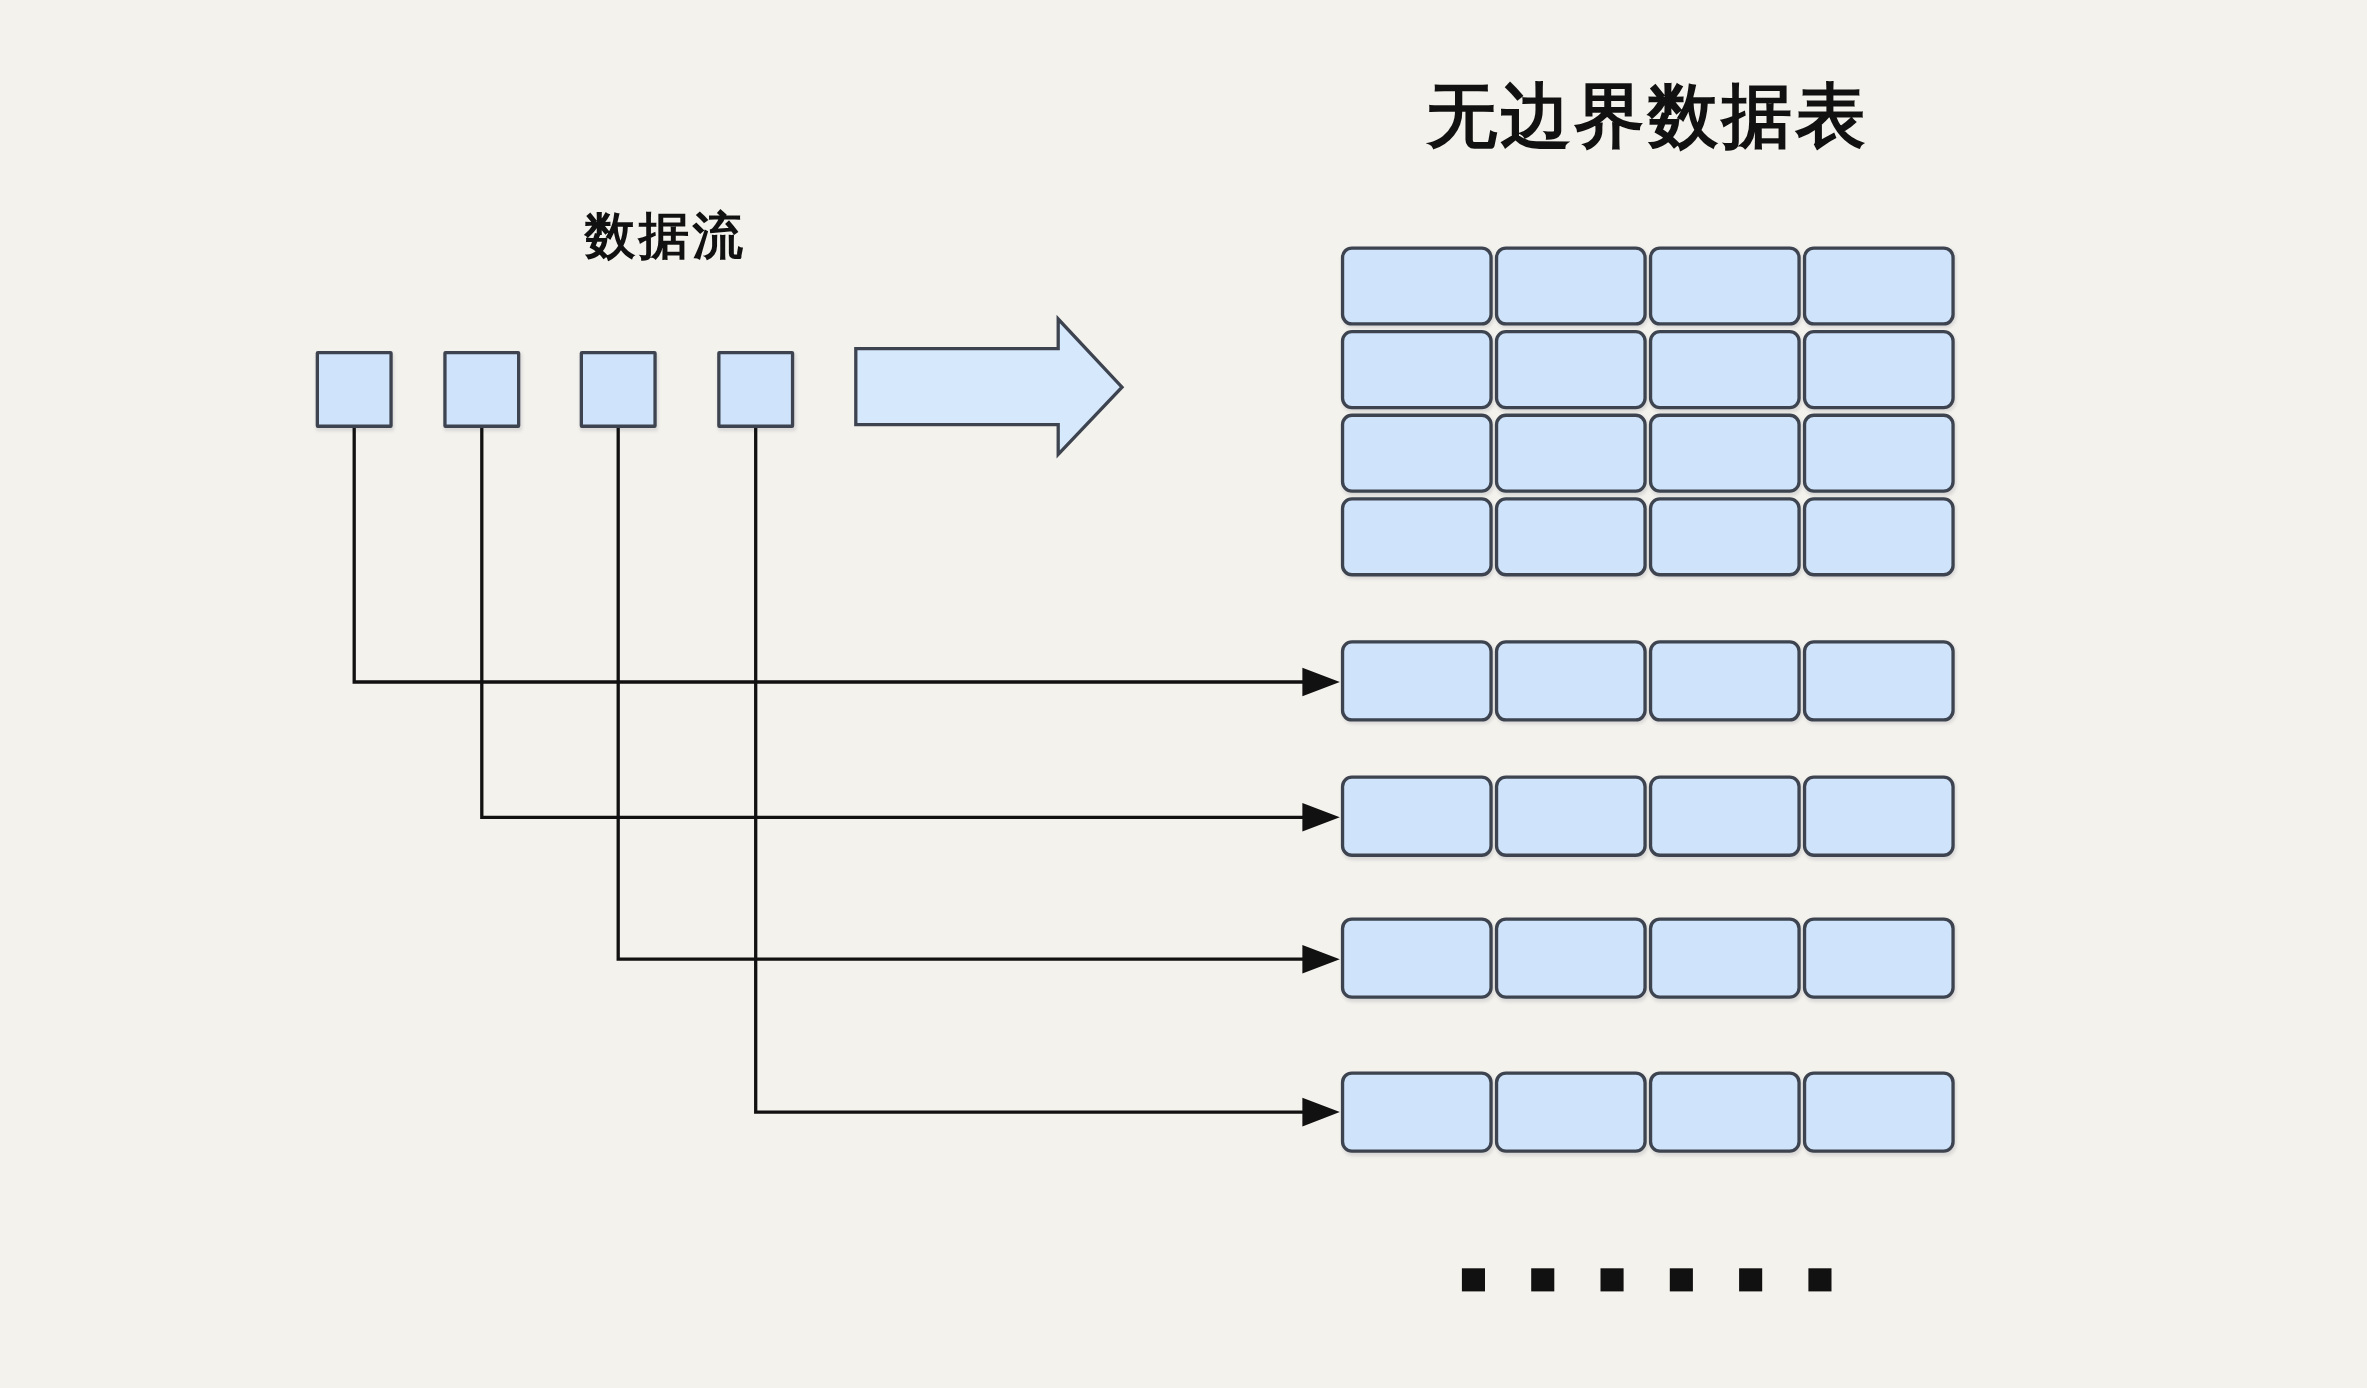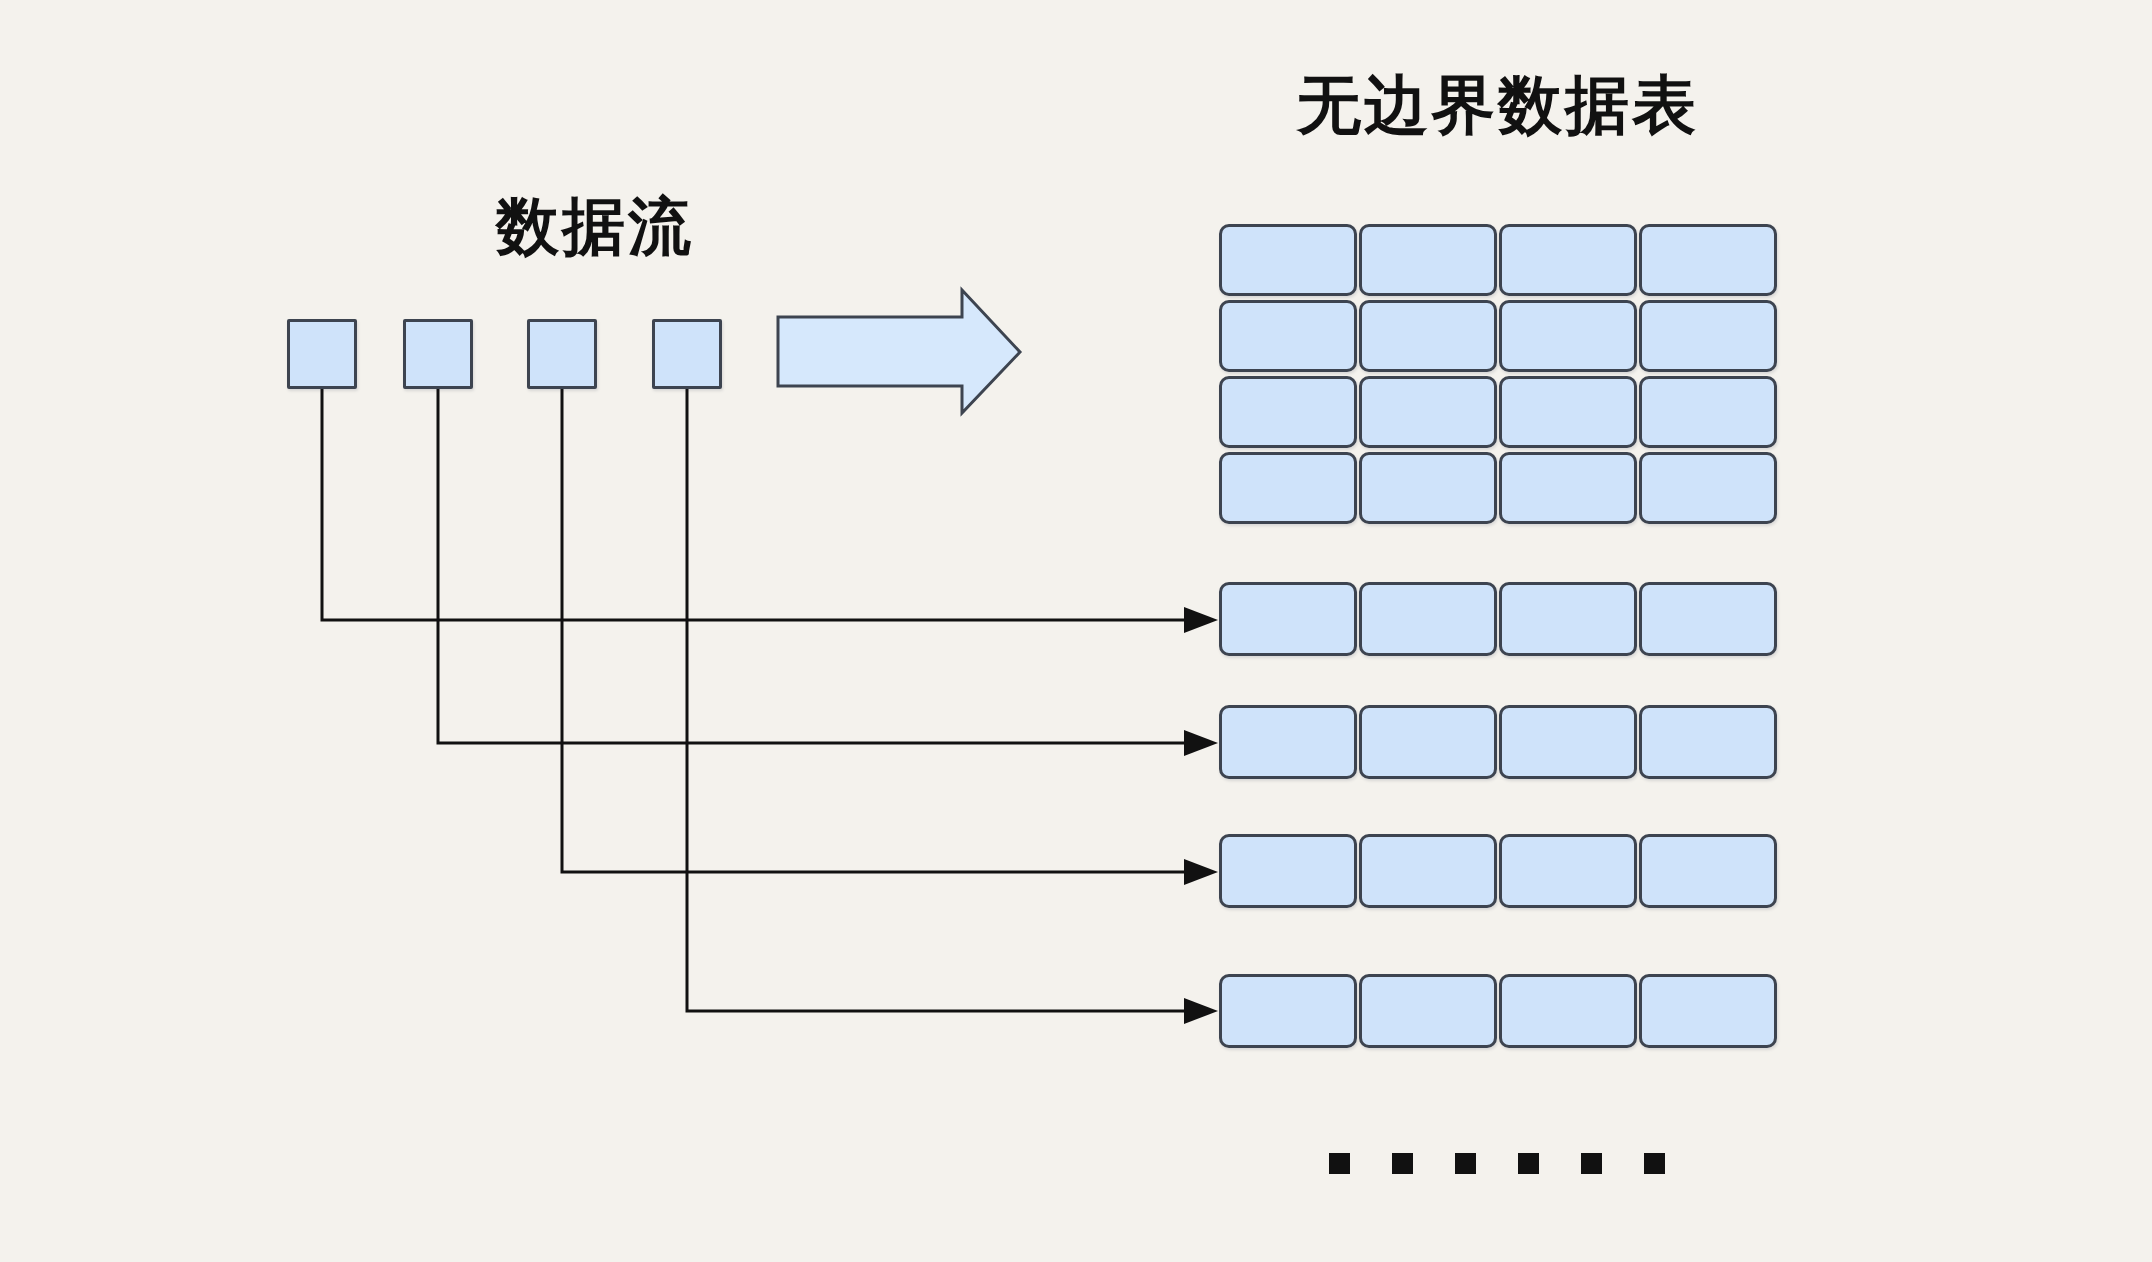--- a/index.html
+++ b/index.html
@@ -23,24 +23,24 @@
     letter-spacing: 3px;
     white-space: nowrap;
   }
   .table-title {
     left: 1148px;
     top: 62px;
     width: 700px;
     font-size: 64px;
   }
   .stream-title {
-    left: 395px;
+    left: 405px;
     top: 184px;
     width: 400px;
-    font-size: 63px;
+    font-size: 46px;
   }
   .stream-item {
     position: absolute;
     top: 319px;
     width: 70px;
     height: 70px;
     box-sizing: border-box;
     background: var(--shape-fill, #cfe3fa);
     border: 3px solid var(--shape-border, #3d4450);
     border-radius: 2px;

